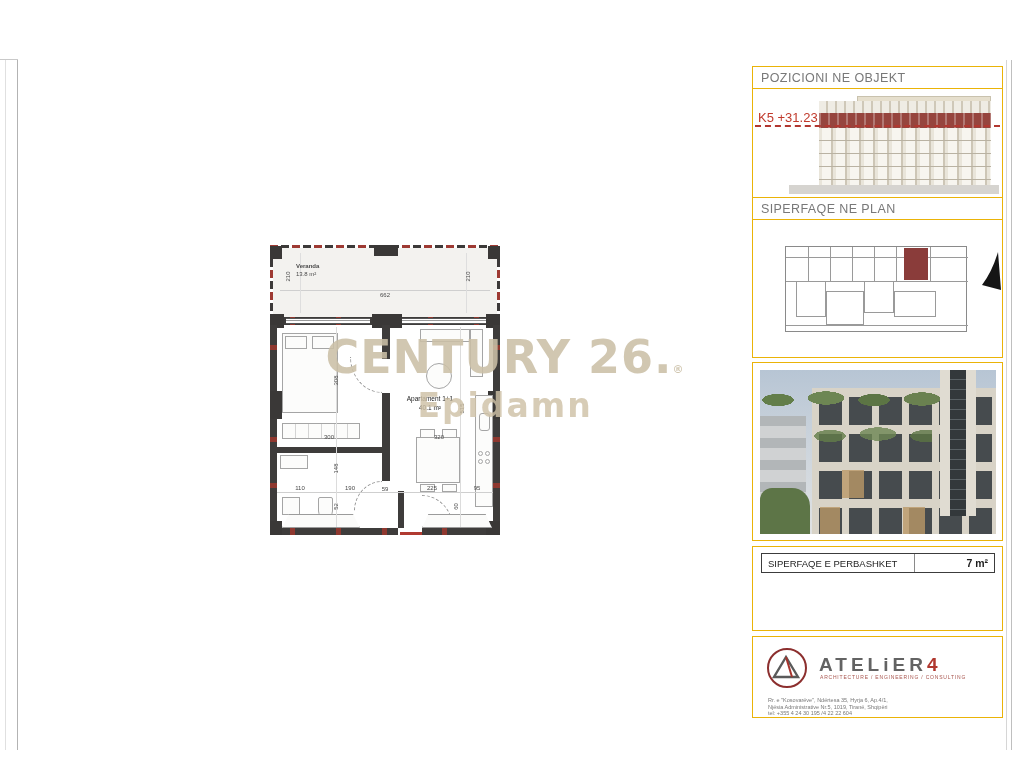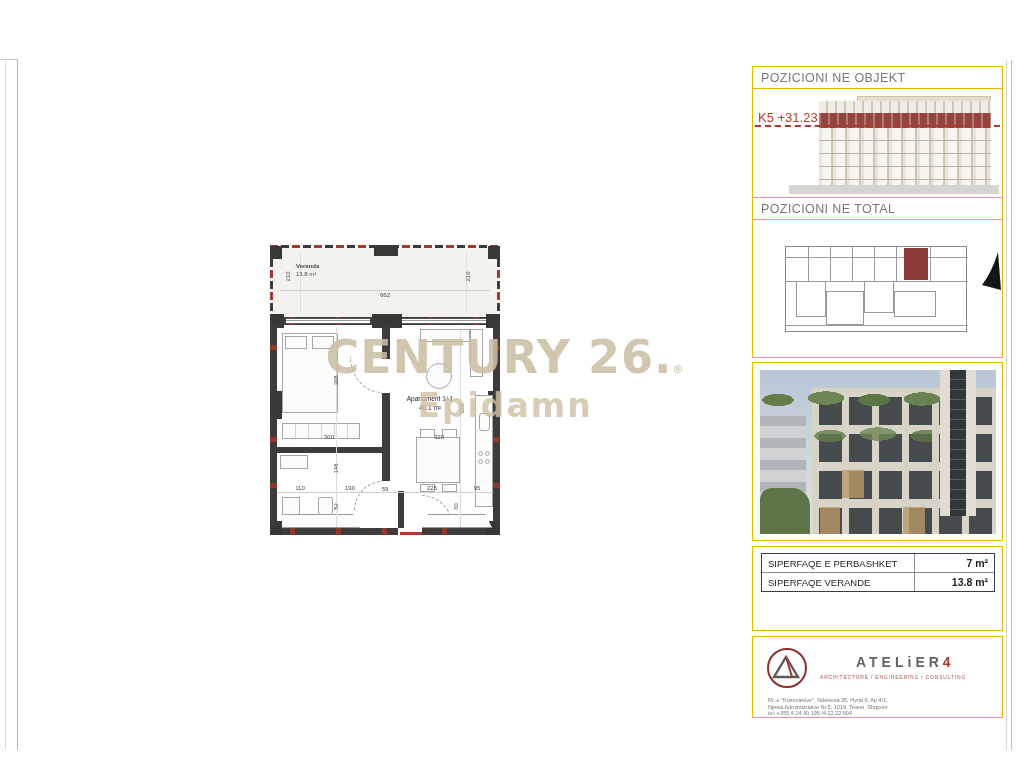--- a/index.html
+++ b/index.html
@@ -90,21 +90,21 @@
   .atable{left:8px;top:6px;width:234px;border:1.5px solid #3c3c3c;}
   .arow{display:flex;height:18px;border-top:1px solid #8a8a8a;align-items:center;}
   .arow:first-child{border-top:none;}
   .alabel{flex:0 0 63%;border-right:1px solid #8a8a8a;height:100%;display:flex;align-items:center;
           padding-left:6px;font-size:9.5px;color:#1d1d1d;}
   .avalue{flex:1;text-align:right;padding-right:6px;font-size:10.5px;font-weight:bold;color:#1d1d1d;}
   .arow.total .alabel{font-weight:bold;}
 
   
   .logo-circle{left:14px;top:11px;width:40px;height:40px;border:2.5px solid #8c2f2e;border-radius:50%;}
-  .logo-name{left:66px;top:17px;font-size:14px;font-weight:bold;color:#636363;letter-spacing:4px;white-space:nowrap;margin-left:37px;}
+  .logo-name{left:66px;top:17px;font-size:19px;font-weight:bold;color:#636363;letter-spacing:4px;white-space:nowrap;}
   .logo-four{color:#b0372e;}
   .logo-sub{left:67px;top:37px;font-size:5px;color:#a8554e;letter-spacing:.8px;}
   .logo-addr{left:15px;top:60px;font-size:5.5px;line-height:6.5px;color:#787878;}
 </style>
 </head>
 <body>
 
 <div id="sheet">
 
   <div class="edge" style="left:5px;top:60px;width:1px;height:690px;background:#e0e0e0;"></div>
@@ -220,21 +220,21 @@
         <div class="abs elev-attic"></div>
         <div class="abs elev-red"></div>
         <div class="abs elev-floors"></div>
       </div>
       <div class="abs elev-base"></div>
       <div class="abs elev-dash"></div>
       <div class="abs elev-label">K5 +31.23</div>
     </div>
 
     <div class="panel p-h2">
-      <div class="panel-header">POZICIONI NE TOTAL</div>
+      <div class="panel-header">SIPERFAQE NE PLAN</div>
     </div>
 
     <div class="panel p-plan">
       <div class="abs kp">
         <div class="abs kp-line" style="left:0;top:10px;width:182px;height:1px;"></div>
         <div class="abs kp-line" style="left:22px;top:0;width:1px;height:34px;"></div>
         <div class="abs kp-line" style="left:44px;top:0;width:1px;height:34px;"></div>
         <div class="abs kp-line" style="left:66px;top:0;width:1px;height:34px;"></div>
         <div class="abs kp-line" style="left:88px;top:0;width:1px;height:34px;"></div>
         <div class="abs kp-line" style="left:110px;top:0;width:1px;height:34px;"></div>
@@ -269,24 +269,20 @@
         <div class="abs ph-green" style="top:56px;left:52px;width:120px;opacity:.8;"></div>
       </div>
     </div>
 
     <div class="panel p-table">
       <div class="abs atable">
         <div class="arow">
           <div class="alabel">SIPERFAQE E PERBASHKET</div>
           <div class="avalue">7 m²</div>
         </div>
-        <div class="arow">
-          <div class="alabel">SIPERFAQE VERANDE</div>
-          <div class="avalue">13.8 m²</div>
-        </div>
       </div>
     </div>
 
     <div class="panel p-logo">
       <div class="abs logo-circle">
         <svg width="35" height="35" viewBox="0 0 35 35" style="position:absolute;left:0;top:0;">
           <path d="M17 7 L29 27 H5 Z" fill="none" stroke="#5a5a5a" stroke-width="2.4"></path>
           <path d="M17 7 L23 27" stroke="#a4342d" stroke-width="2"></path>
         </svg>
       </div>

